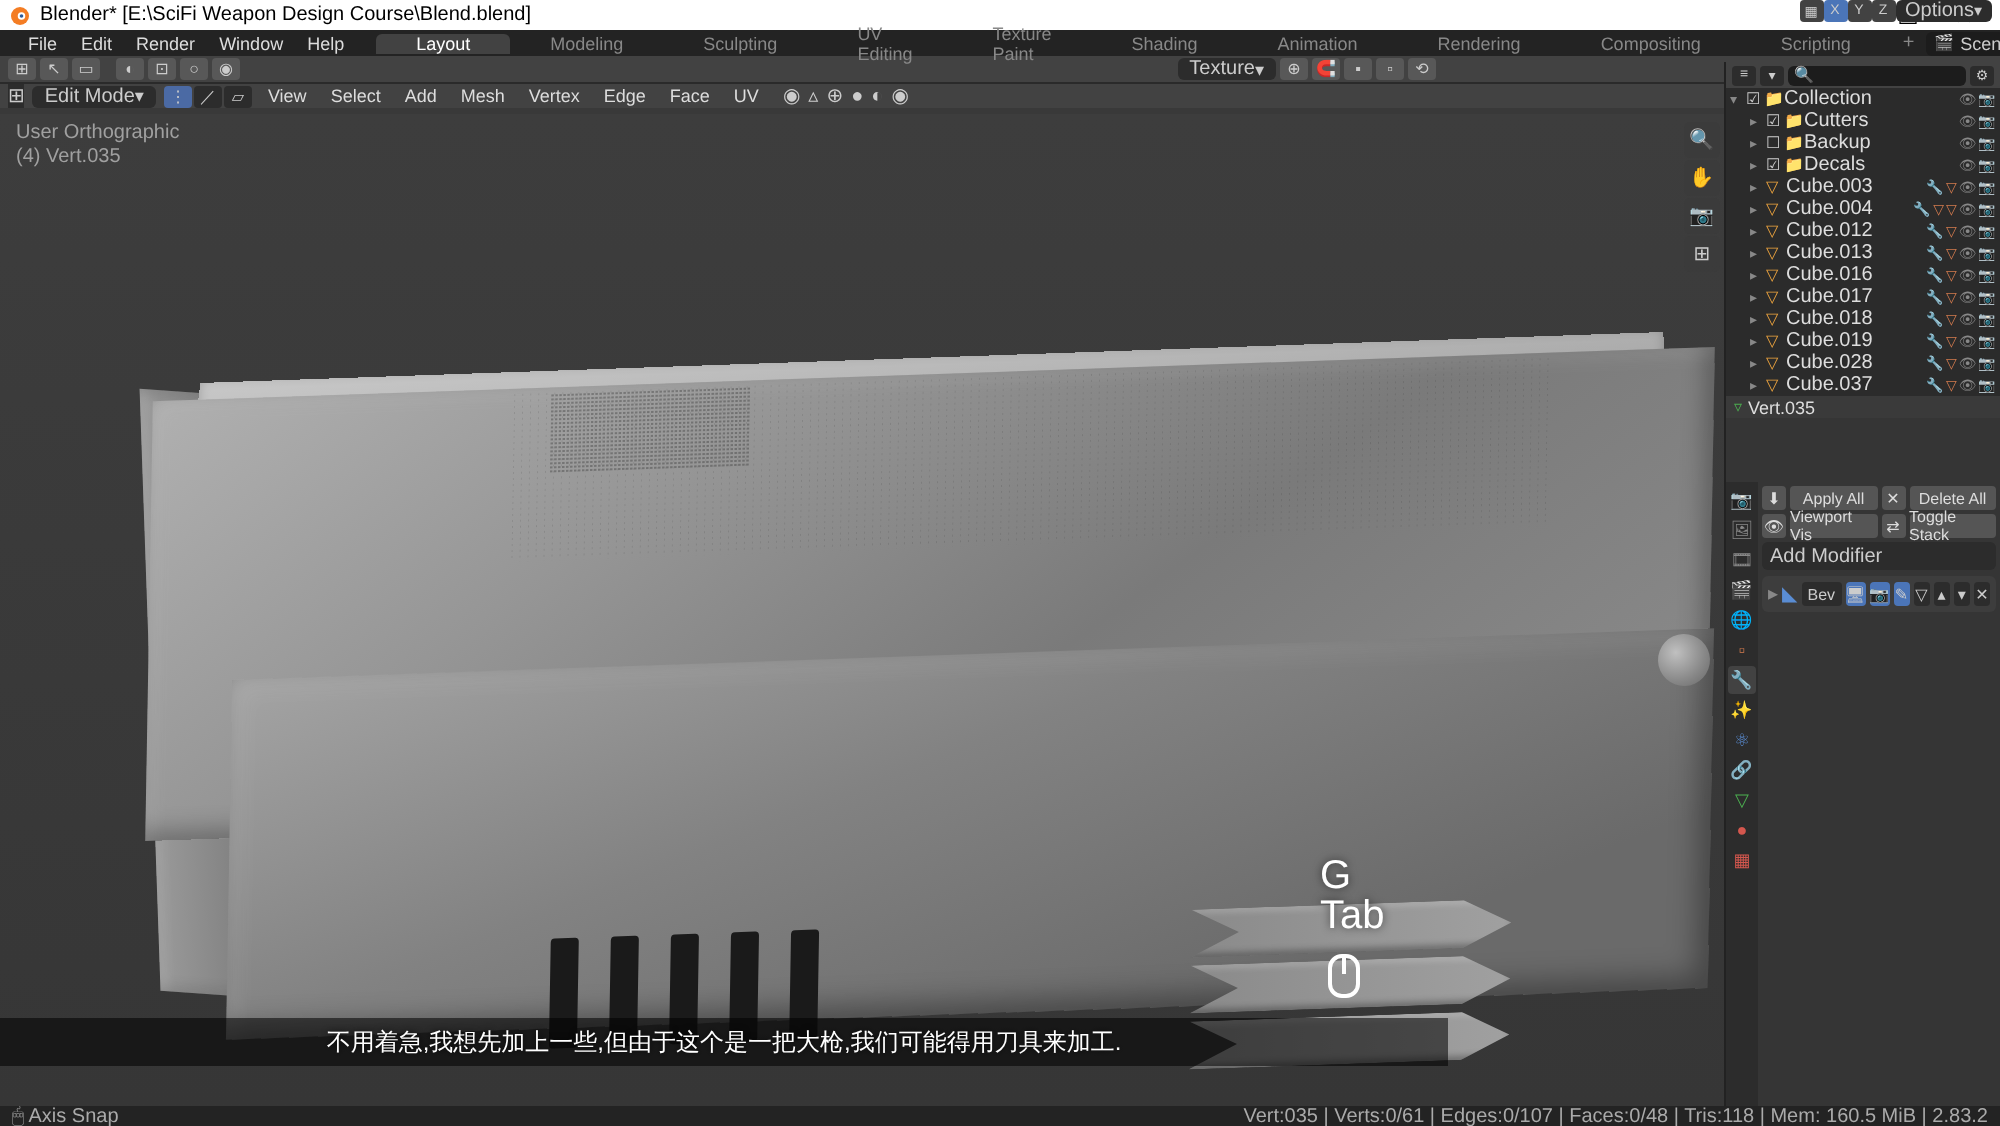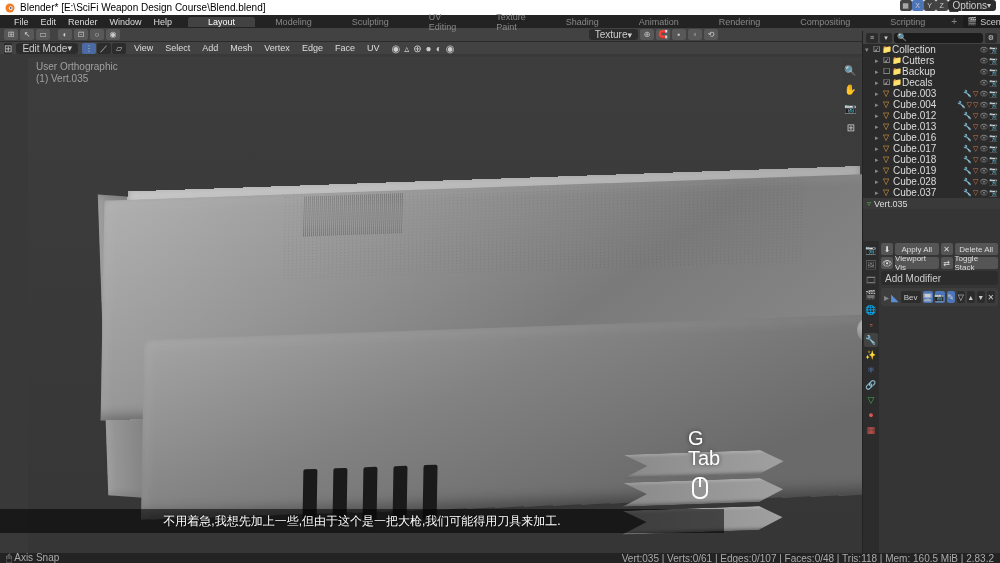--- a/index.html
+++ b/index.html
@@ -24,21 +24,21 @@
 .toolheader .sep { width:4px; }
 .toolheader .hcombo { background:#2c2c2c; border-radius:3px; padding:0 6px; height:11px; display:flex; align-items:center; font-size:9px; color:#ccc; }
 .toolheader .spacer { flex:1; }
 .editheader { height:13px; background:#424242; display:flex; align-items:center; padding-left:4px; gap:4px; border-top:1px solid #2a2a2a; }
 .editheader .modebox { background:#2c2c2c; border-radius:3px; padding:0 6px; height:11px; font-size:9px; display:flex; align-items:center; }
 .editheader .selmode { display:flex; gap:1px; }
 .editheader .selmode div { width:14px; height:11px; background:#2c2c2c; border-radius:2px; font-size:8px; display:flex; align-items:center; justify-content:center; }
 .editheader .selmode div.active { background:#4b6aa4; }
 .editheader .lbl { font-size:9px; color:#ddd; padding:0 4px; cursor:default; }
 .main { position:absolute; top:57px; left:0; right:138px; bottom:10px; }
-.viewport { position:absolute; inset:0; background:linear-gradient(#3d3d3d,#363636); overflow:hidden;margin-left:28px; }
+.viewport { position:absolute; inset:0; background:linear-gradient(#3d3d3d,#363636); overflow:hidden; }
 .overlay-text { position:absolute; top:4px; left:8px; color:#a0a0a0; font-size:9px; line-height:12px; }
 .model { position:absolute; left:75px; top:130px; width:800px; height:380px; }
 .model .body { position:absolute; left:0; top:0; width:780px; height:220px; background:linear-gradient(145deg,#b0b0b0 0%,#969696 30%,#7a7a7a 60%,#8c8c8c 100%); transform:skewX(-3deg) rotate(-2deg); box-shadow:inset -4px -4px 12px rgba(0,0,0,0.3), inset 4px 4px 8px rgba(255,255,255,0.15); }
 .model .top { position:absolute; left:20px; top:-10px; width:740px; height:100px; background:linear-gradient(175deg,#c8c8c8 0%,#a8a8a8 50%,#8a8a8a 100%); transform:skewX(-3deg) rotate(-2deg) perspective(800px) rotateX(12deg); box-shadow:inset 0 -2px 6px rgba(0,0,0,0.2); }
 .model .detail { position:absolute; left:180px; top:0; width:520px; height:85px; background-image:radial-gradient(rgba(0,0,0,0.15) 0.5px, transparent 0.5px); background-size:4px 3px; opacity:0.7; transform:skewX(-3deg) rotate(-2deg); }
 .model .detail2 { position:absolute; left:200px; top:8px; width:100px; height:40px; background-image:radial-gradient(rgba(0,0,0,0.25) 0.6px, transparent 0.6px); background-size:2px 2px; transform:skewX(-3deg) rotate(-2deg); }
 .model .lower { position:absolute; left:40px; top:140px; width:740px; height:180px; background:linear-gradient(160deg,#a4a4a4 0%,#828282 40%,#6a6a6a 80%); transform:skewX(-3deg) rotate(-2deg); box-shadow:inset -6px -6px 14px rgba(0,0,0,0.35), inset 6px 6px 10px rgba(255,255,255,0.1); }
 .model .vents { position:absolute; left:200px; top:280px; display:flex; gap:16px; transform:skewX(-3deg) rotate(-2deg); }
 .model .vents div { width:14px; height:55px; background:#1a1a1a; border-radius:2px; }
 .model .chevrons { position:absolute; left:520px; top:265px; transform:skewX(-3deg) rotate(-2deg); }
@@ -187,21 +187,21 @@
   <div class="hbtn">⊕</div>
   <div class="hbtn">●</div>
   <div class="hbtn">◐</div>
   <div class="hbtn">◉</div>
 </div>
 
 <div class="main">
   <div class="viewport">
     <div class="overlay-text">
       <div>User Orthographic</div>
-      <div>(1) Vert.035</div>
+      <div>(4) Vert.035</div>
     </div>
     <div class="model">
       <div class="side"></div>
       <div class="top"></div>
       <div class="body"></div>
       <div class="detail"></div>
       <div class="detail2"></div>
       <div class="lower"></div>
       <div class="circle"></div>
       <div class="vents">

